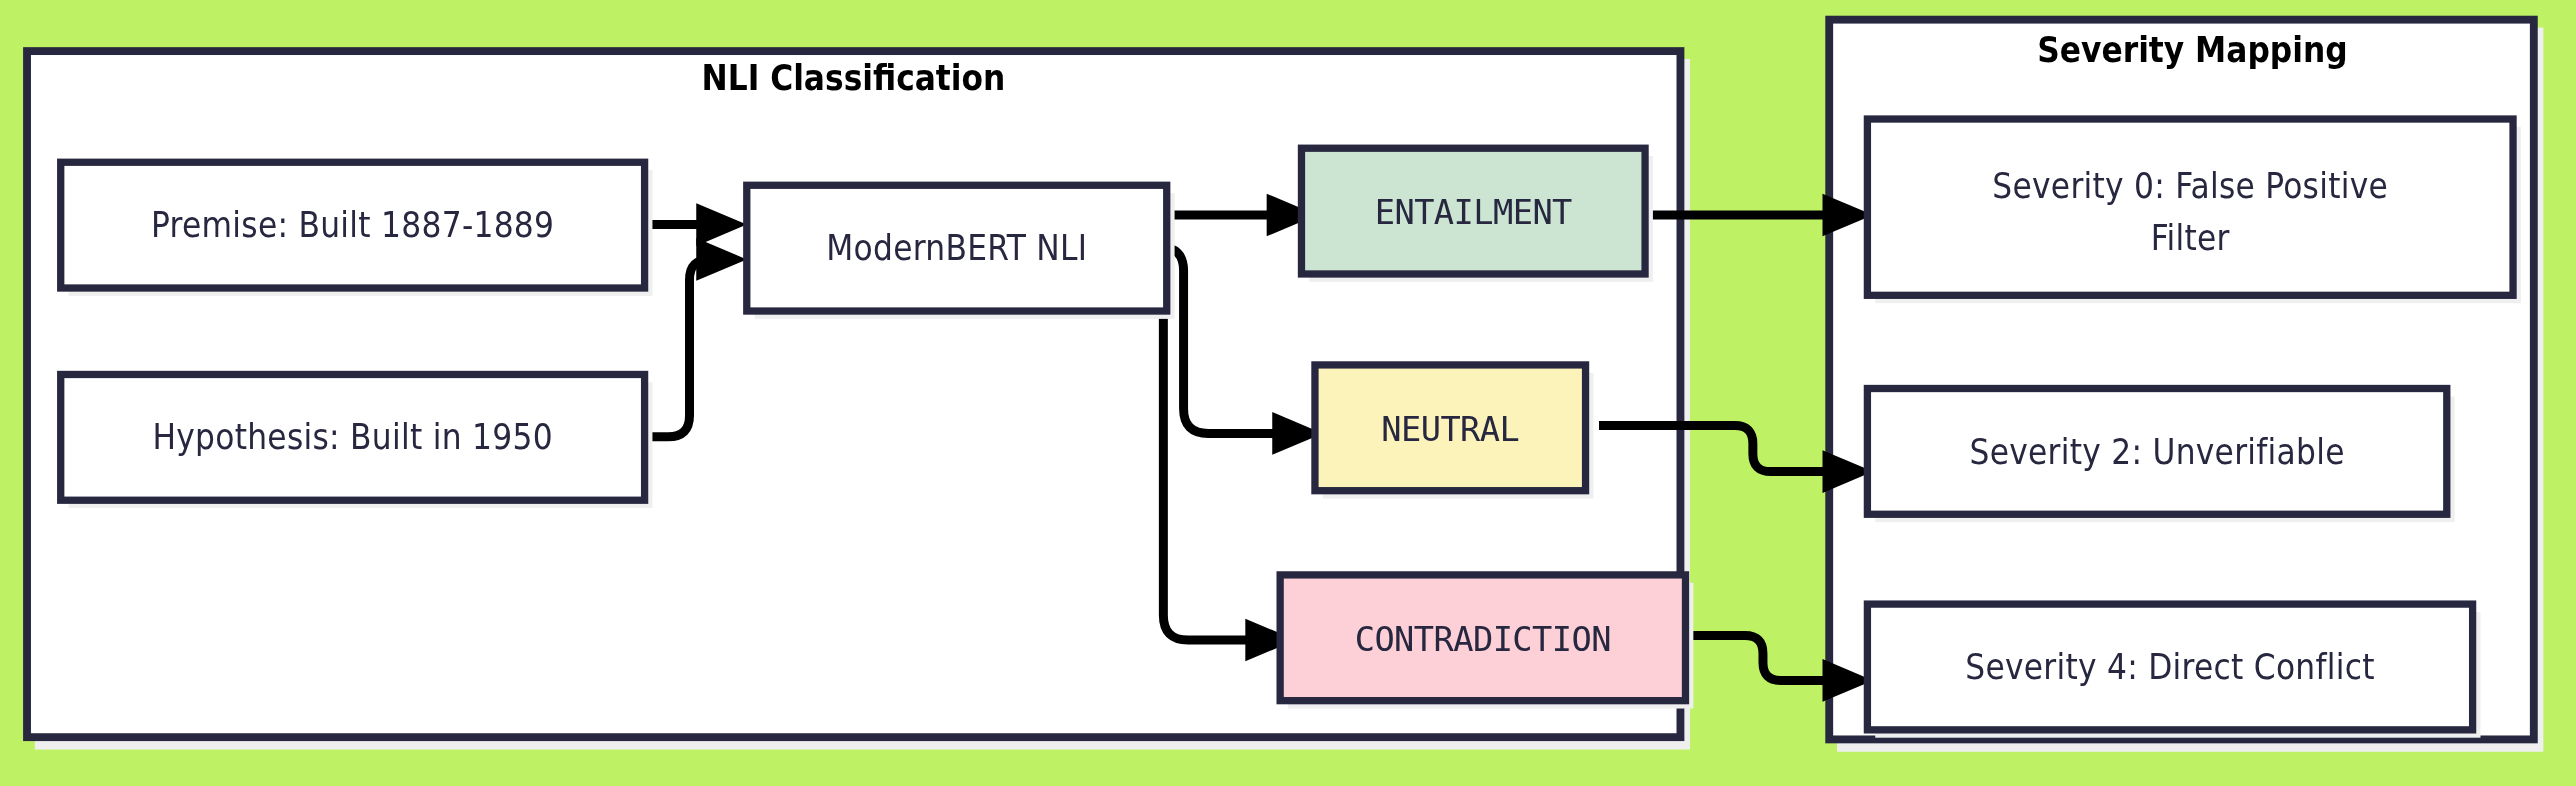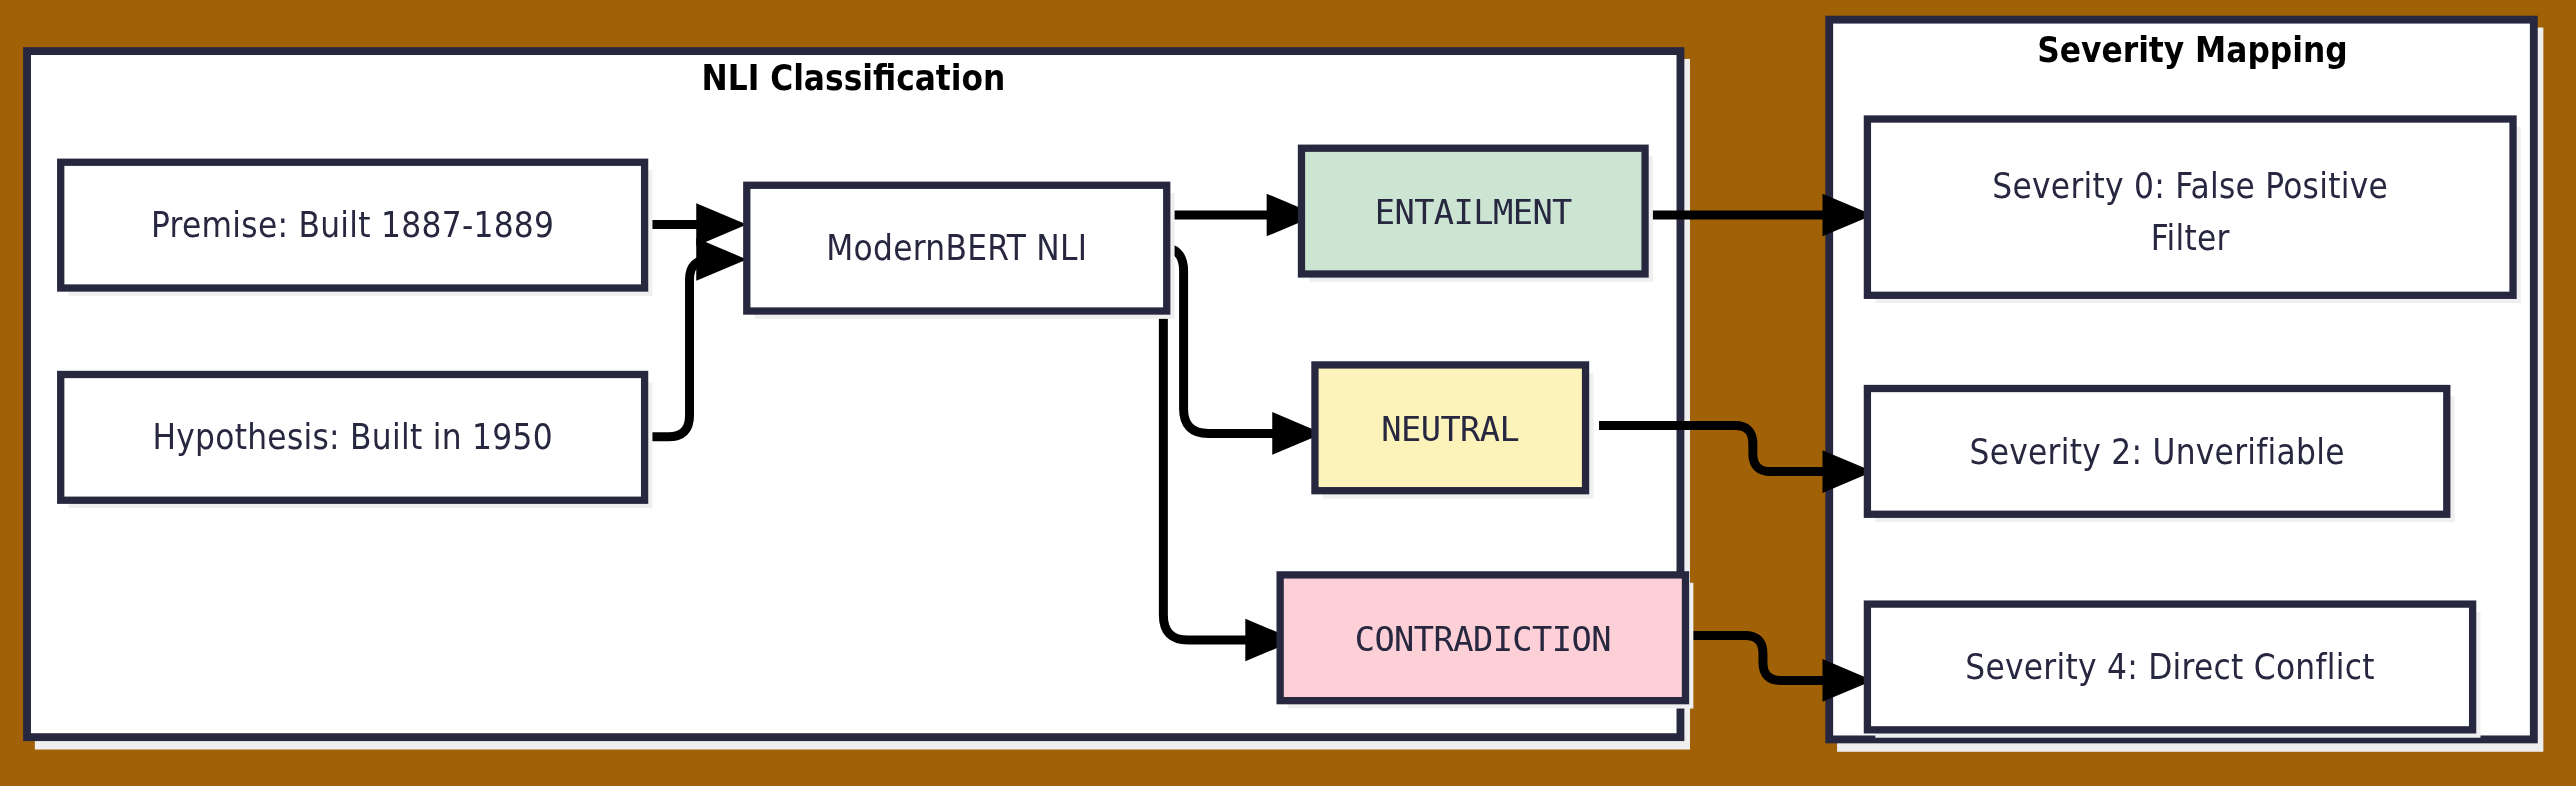--- a/index.html
+++ b/index.html
@@ -10,21 +10,21 @@
   body {
     width: 2576px;
     height: 786px;
     font-family: "DejaVu Sans Condensed", "Liberation Sans", sans-serif;
     overflow: hidden;
   }
   #stage {
     position: relative;
     width: 2576px;
     height: 786px;
-    background: #a16207;
+    background: #bef264;
     text-align: center;
   }
   svg#diagram {
     position: absolute;
     left: 0;
     top: 0;
     width: 2576px;
     height: 786px;
     display: block;
   }

